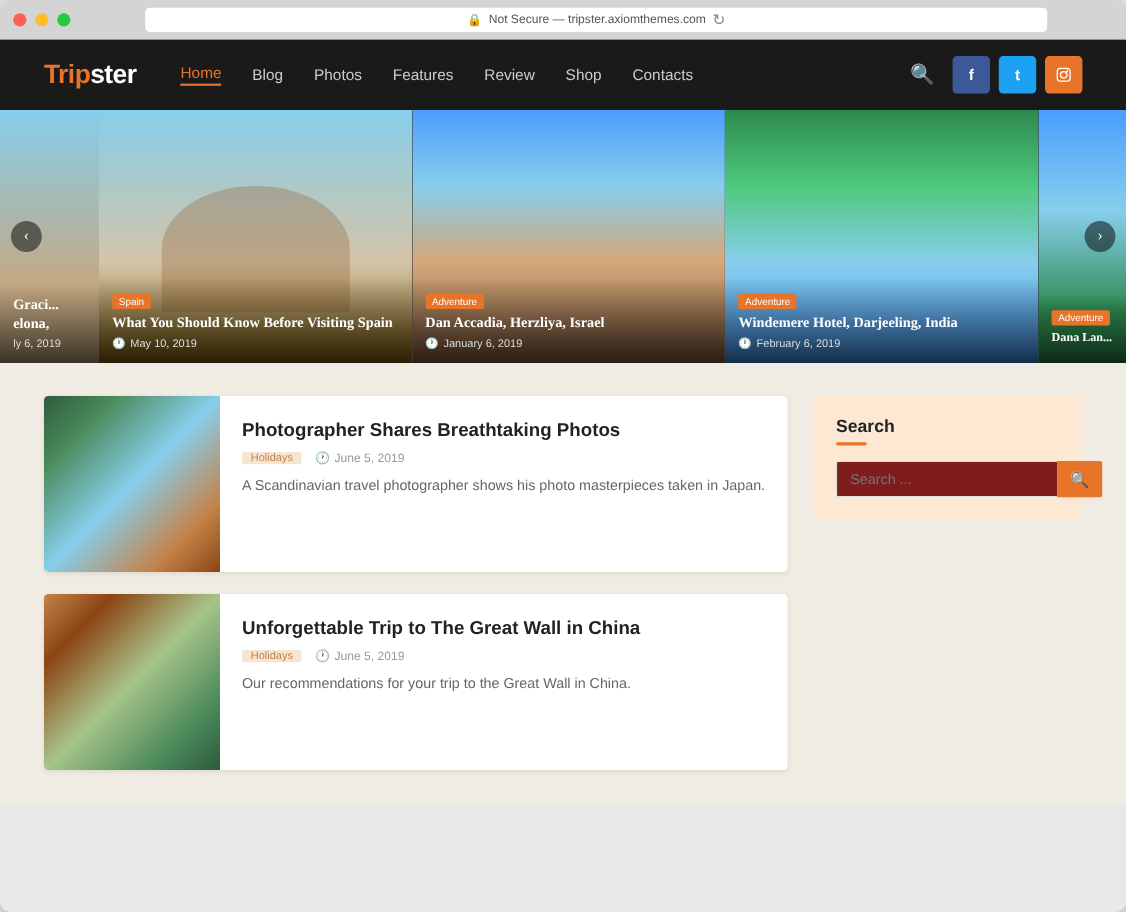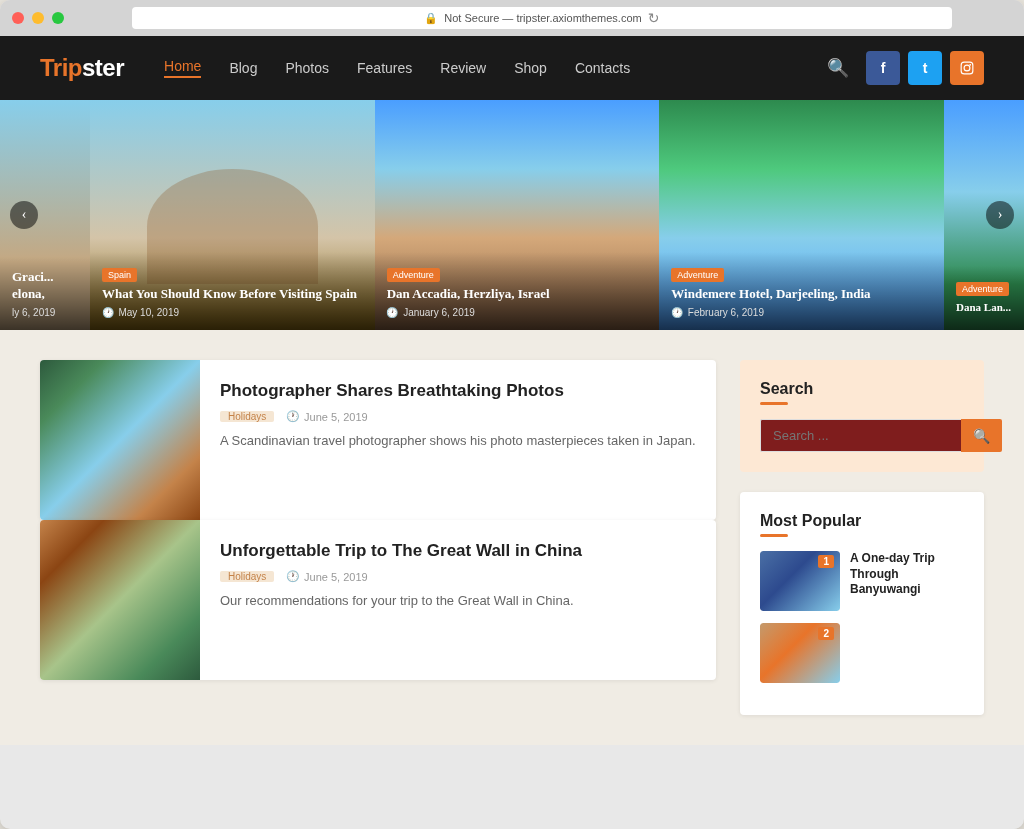--- a/index.html
+++ b/index.html
@@ -194,20 +194,21 @@
       display: flex;
       gap: 24px;
       padding: 30px 40px;
       max-width: 1024px;
       margin: 0 auto;
     }
     .articles-col {
       flex: 1;
       display: flex;
       flex-direction: column;
+      gap: 20px;
     }
     .sidebar-col {
       width: 244px;
       flex-shrink: 0;
     }
 
     
     .article-card {
       background: #fff;
       border-radius: 4px;
@@ -530,38 +531,17 @@
 
         <div class="sidebar-widget">
           <div class="widget-title">Search</div>
           <div class="widget-title-line"></div>
           <div class="search-form">
             <input class="search-input" type="text" placeholder="Search ..." style="">
             <button class="search-btn">🔍</button>
           </div>
         </div>
 
-        <div class="most-popular-widget">
-          <div class="widget-title">Most Popular</div>
-          <div class="widget-title-line"></div>
-
-          <div class="popular-item">
-            <div class="popular-thumb">
-              <div style="width:100%; height:100%; background: linear-gradient(135deg, #4a6fa5 0%, #2d4a8e 40%, #87CEEB 100%); border-radius:3px;"></div>
-              <div class="popular-num">1</div>
-            </div>
-            <div class="popular-title">A One-day Trip Through Banyuwangi</div>
-          </div>
-
-          <div class="popular-item">
-            <div class="popular-thumb">
-              <div style="width:100%; height:100%; background: linear-gradient(135deg, #c49a6c 0%, #e8742a 40%, #87CEEB 100%); border-radius:3px;"></div>
-              <div class="popular-num">2</div>
-            </div>
-            <div class="popular-title"></div>
-          </div>
-
-        </div>
 
       </div>
     </div>
   </div>
 </div>
 
 </body></html>

